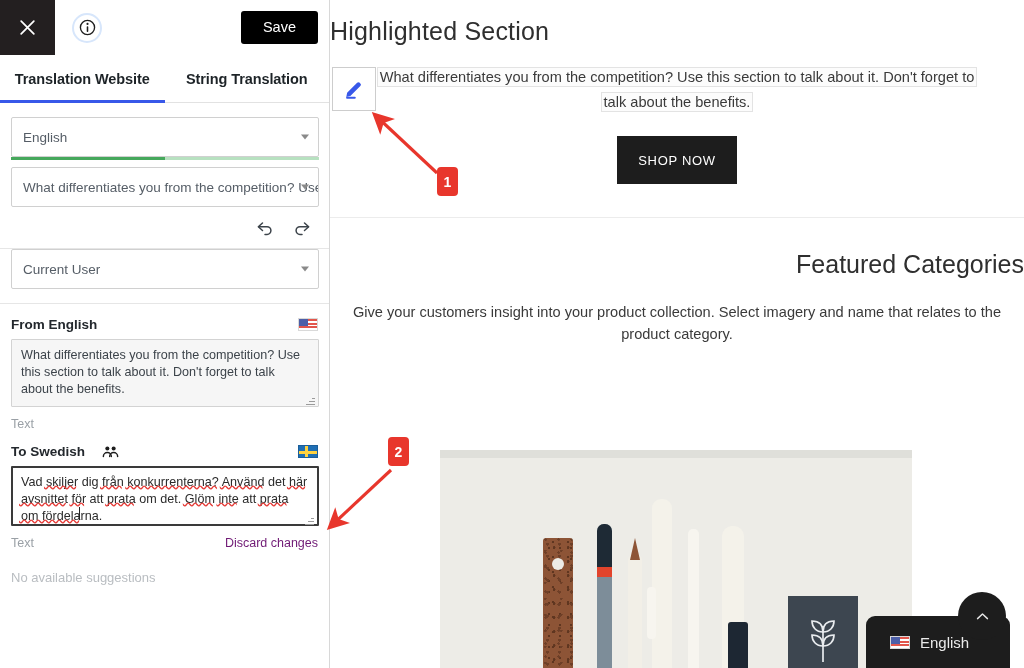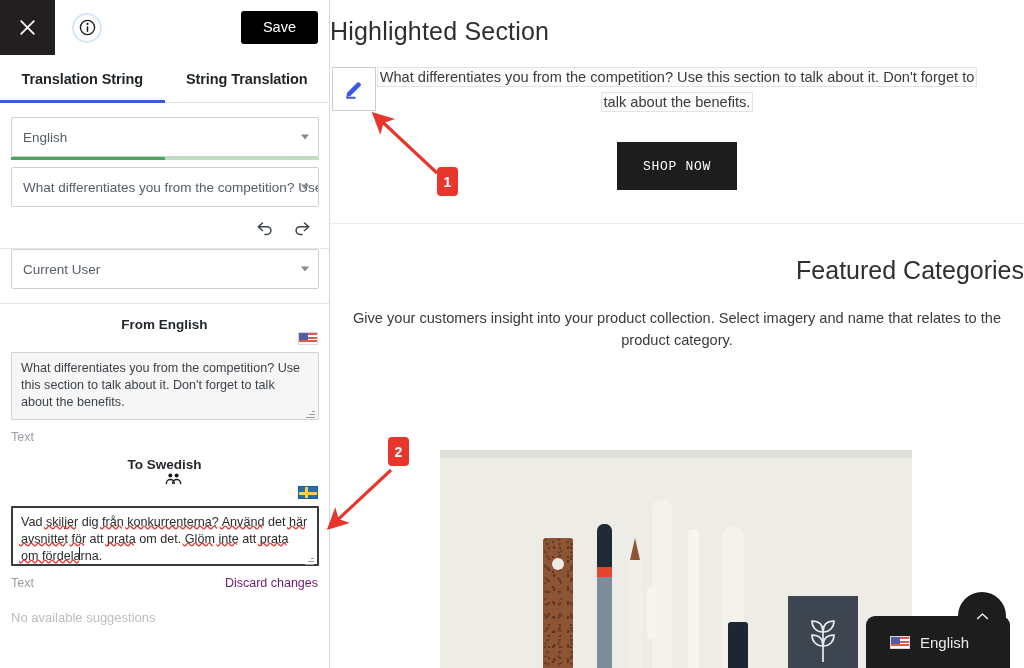--- a/index.html
+++ b/index.html
@@ -101,21 +101,20 @@
 
   .section-label {
     font-size: 13.5px; font-weight: 700; color: #23282d;
     padding: 15px 11px 9px 11px;
   }
   .view-as-divider { border-bottom: 1px solid #e6e6e6; padding-bottom: 14px; }
 
   .lang-head {
     display: flex; align-items: center;
     padding: 13px 11px 7px 11px;
-    flex-direction: column;
   }
   .lang-head .title { font-size: 13.5px; font-weight: 700; color: #23282d; }
   .lang-head .people { margin-left: 17px; display: flex; align-items: center; }
   .lang-head .people svg { width: 17px; height: 14px; }
   .lang-head .flag { margin-left: auto; }
 
   .flag { width: 20px; height: 13px; display: inline-block; position: relative; overflow: hidden; border: 1px solid rgba(0,0,0,.15); }
   .flag-us { background: #ffffff; }
   .flag-us .stripes {
     position:absolute; inset:0;
@@ -185,25 +184,25 @@
   .hl-body {
     margin: 19px auto 0 auto; width: 600px;
     text-align: center; font-size: 14.6px; line-height: 25px; color: #3a3a3a;
   }
   .hl-body span.hlbox {
     outline: 1px solid #e3e3e3; background: #fcfcfc;
     padding: 1px 2px;
     box-decoration-break: clone; -webkit-box-decoration-break: clone;
   }
   .shop-btn {
-    display: block; margin: 27px auto 0 auto;
+    display: block; margin: 21px auto 0 auto;
     width: 120px; height: 48px; background: #1d1d1d; color: #fff;
     font-size: 13px; letter-spacing: .7px;
     border: none; cursor: pointer;
-    font-family: Liberation Mono, monospace;
+    font-family: Liberation Sans, sans-serif;
   }
   .hr { height: 1px; background: #ececec; margin-top: 33px; }
 
   .edit-pencil {
     position: absolute; left: 2px; top: 67px;
     width: 44px; height: 44px; background: #fff;
     border: 1px solid #cdcdcd;
     display: flex; align-items: center; justify-content: center;
     cursor: pointer; z-index: 4;
   }
@@ -306,21 +305,21 @@
             <circle cx="12" cy="12" r="10" fill="none" stroke="#1d1d1d" stroke-width="1.9"></circle>
             <circle cx="12" cy="6.9" r="1.5" fill="#1d1d1d"></circle>
             <rect x="10.9" y="10.2" width="2.2" height="8" rx="1" fill="#1d1d1d"></rect>
           </svg>
         </div>
       </div>
       <button class="save-btn">Save</button>
     </div>
 
     <div class="tabs">
-      <div class="tab active">Translation String</div>
+      <div class="tab active">Translation Website</div>
       <div class="tab inactive">String Translation</div>
     </div>
 
     <div class="side-body">
 
       <div class="block">
         <div class="sel-wrap">
           <div class="select">
             <span>English</span>
             <span class="caret"></span>

